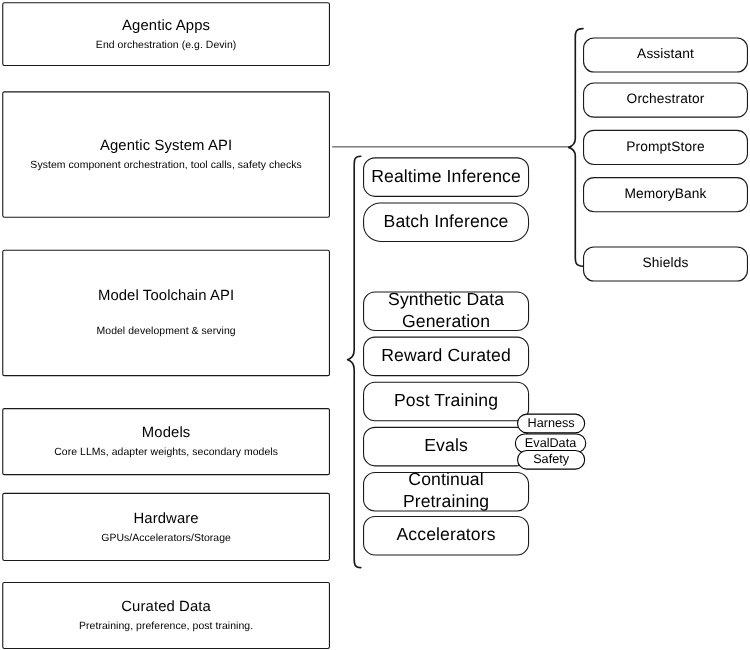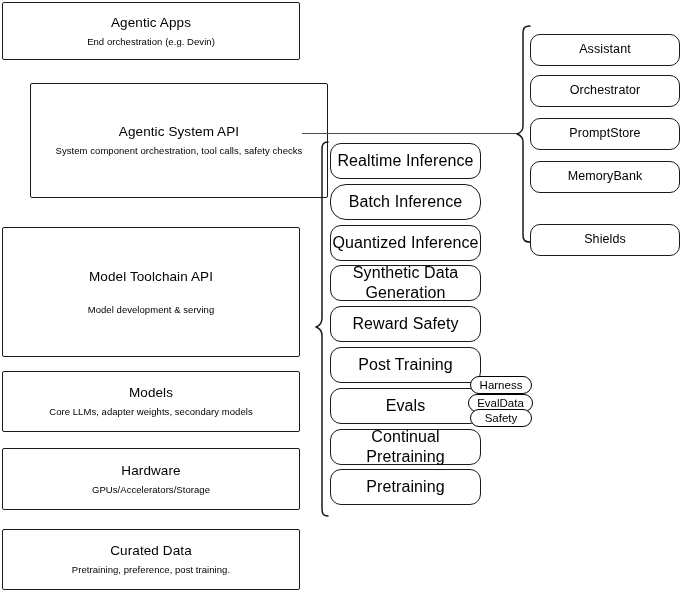--- a/index.html
+++ b/index.html
@@ -107,26 +107,26 @@
 </head>
 <body>
 
 <div id="canvas">
 
   <div class="box layer-box" style="top:2px; height:58px;">
     <div class="title">Agentic Apps</div>
     <div class="subtitle">End orchestration (e.g. Devin)</div>
   </div>
 
-  <div class="box layer-box" style="top:83px; height:115px;margin-left:28px;">
+  <div class="box layer-box" style="top:83px; height:115px;">
     <div class="title">Agentic System API</div>
     <div class="subtitle">System component orchestration, tool calls, safety checks</div>
   </div>
 
-  <div class="box layer-box" style="top:227px; height:130px;gap:14px;">
+  <div class="box layer-box" style="top:227px; height:115px;gap:14px;">
     <div class="title">Model Toolchain API</div>
     <div class="subtitle">Model development &amp; serving</div>
   </div>
 
   <div class="box layer-box" style="top:371px; height:61px;">
     <div class="title">Models</div>
     <div class="subtitle">Core LLMs, adapter weights, secondary models</div>
   </div>
 
   <div class="box layer-box" style="top:448px; height:62px;">
@@ -150,40 +150,37 @@
              L 18 368
              C 18 372, 18 376, 24 376" fill="none" stroke="#1a1a1a" stroke-width="1.5" stroke-linecap="round" stroke-linejoin="round"></path>
   </svg>
 
   <div class="box mid-box" style="top:143px;">
     <div class="title">Realtime Inference</div>
   </div>
   <div class="box mid-box" style="top:184px;border-radius:16px;">
     <div class="title">Batch Inference</div>
   </div>
-  <div class="box mid-box" style="top:225px;">
-    <div class="title">Quantized Inference</div>
-  </div>
   <div class="box mid-box" style="top:265px;">
     <div class="title">Synthetic Data Generation</div>
   </div>
   <div class="box mid-box" style="top:306px;">
-    <div class="title">Reward Safety</div>
+    <div class="title">Reward Curated</div>
   </div>
   <div class="box mid-box" style="top:347px;">
     <div class="title">Post Training</div>
   </div>
   <div class="box mid-box" style="top:388px;">
     <div class="title">Evals</div>
   </div>
   <div class="box mid-box" style="top:429px;">
     <div class="title">Continual Pretraining</div>
   </div>
   <div class="box mid-box" style="top:469px;">
-    <div class="title">Pretraining</div>
+    <div class="title">Accelerators</div>
   </div>
 
   <div class="pill" style="left:470px; top:376px; width:62px;">
     <span>Harness</span>
   </div>
   <div class="pill" style="left:468px; top:394px; width:65px;">
     <span>EvalData</span>
   </div>
   <div class="pill" style="left:470px; top:409px; width:62px;">
     <span>Safety</span>

